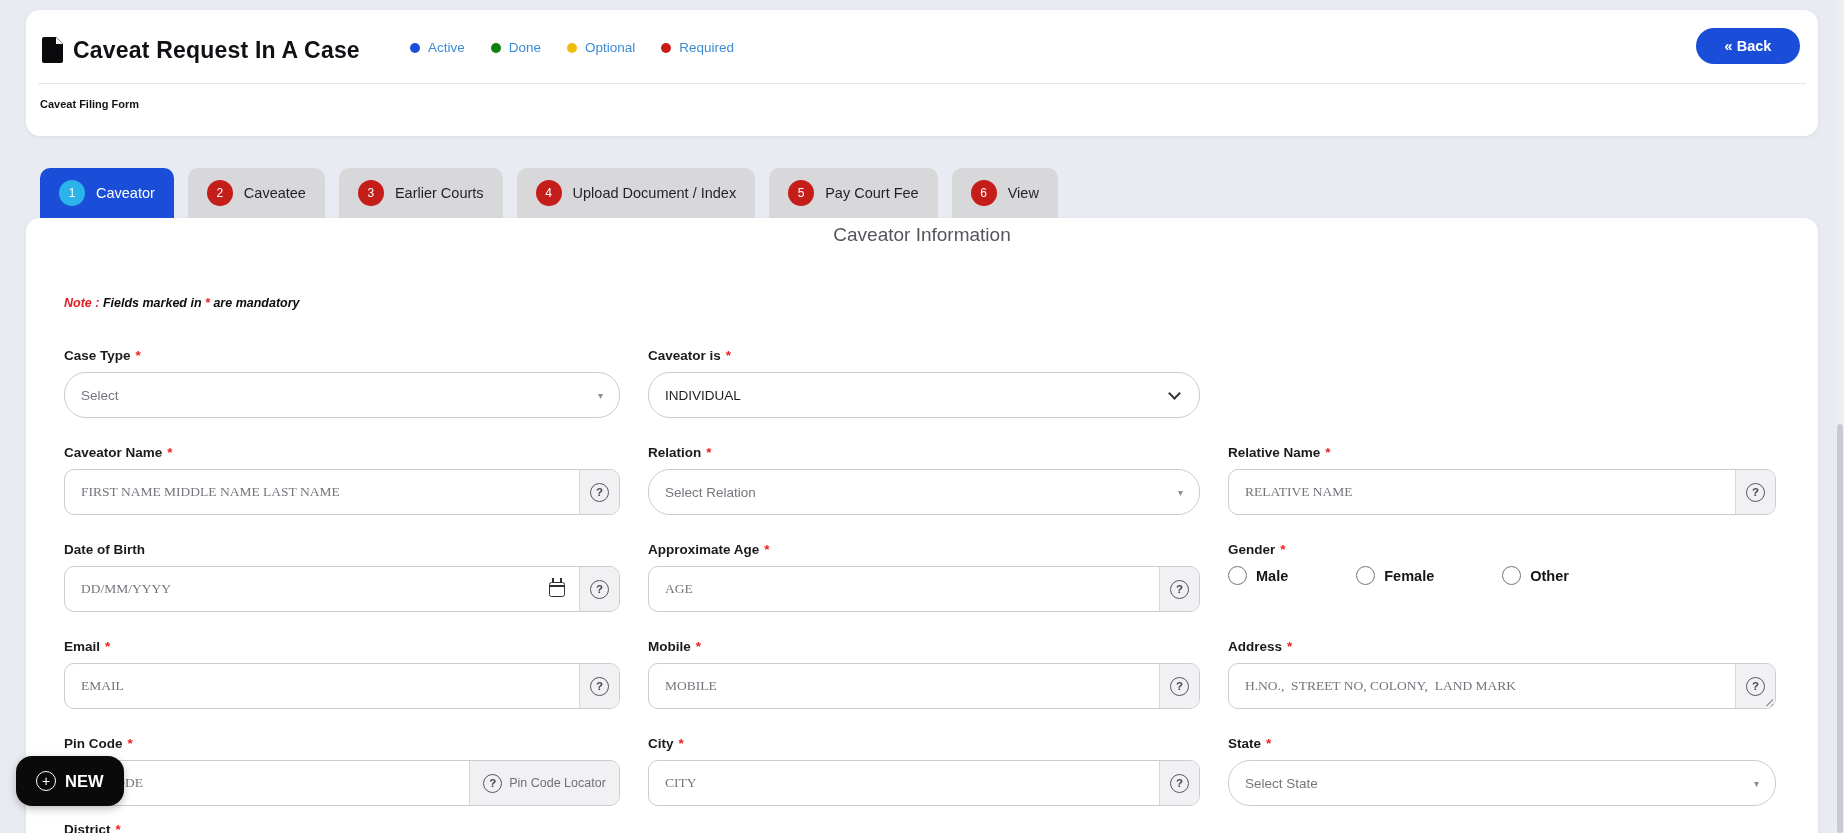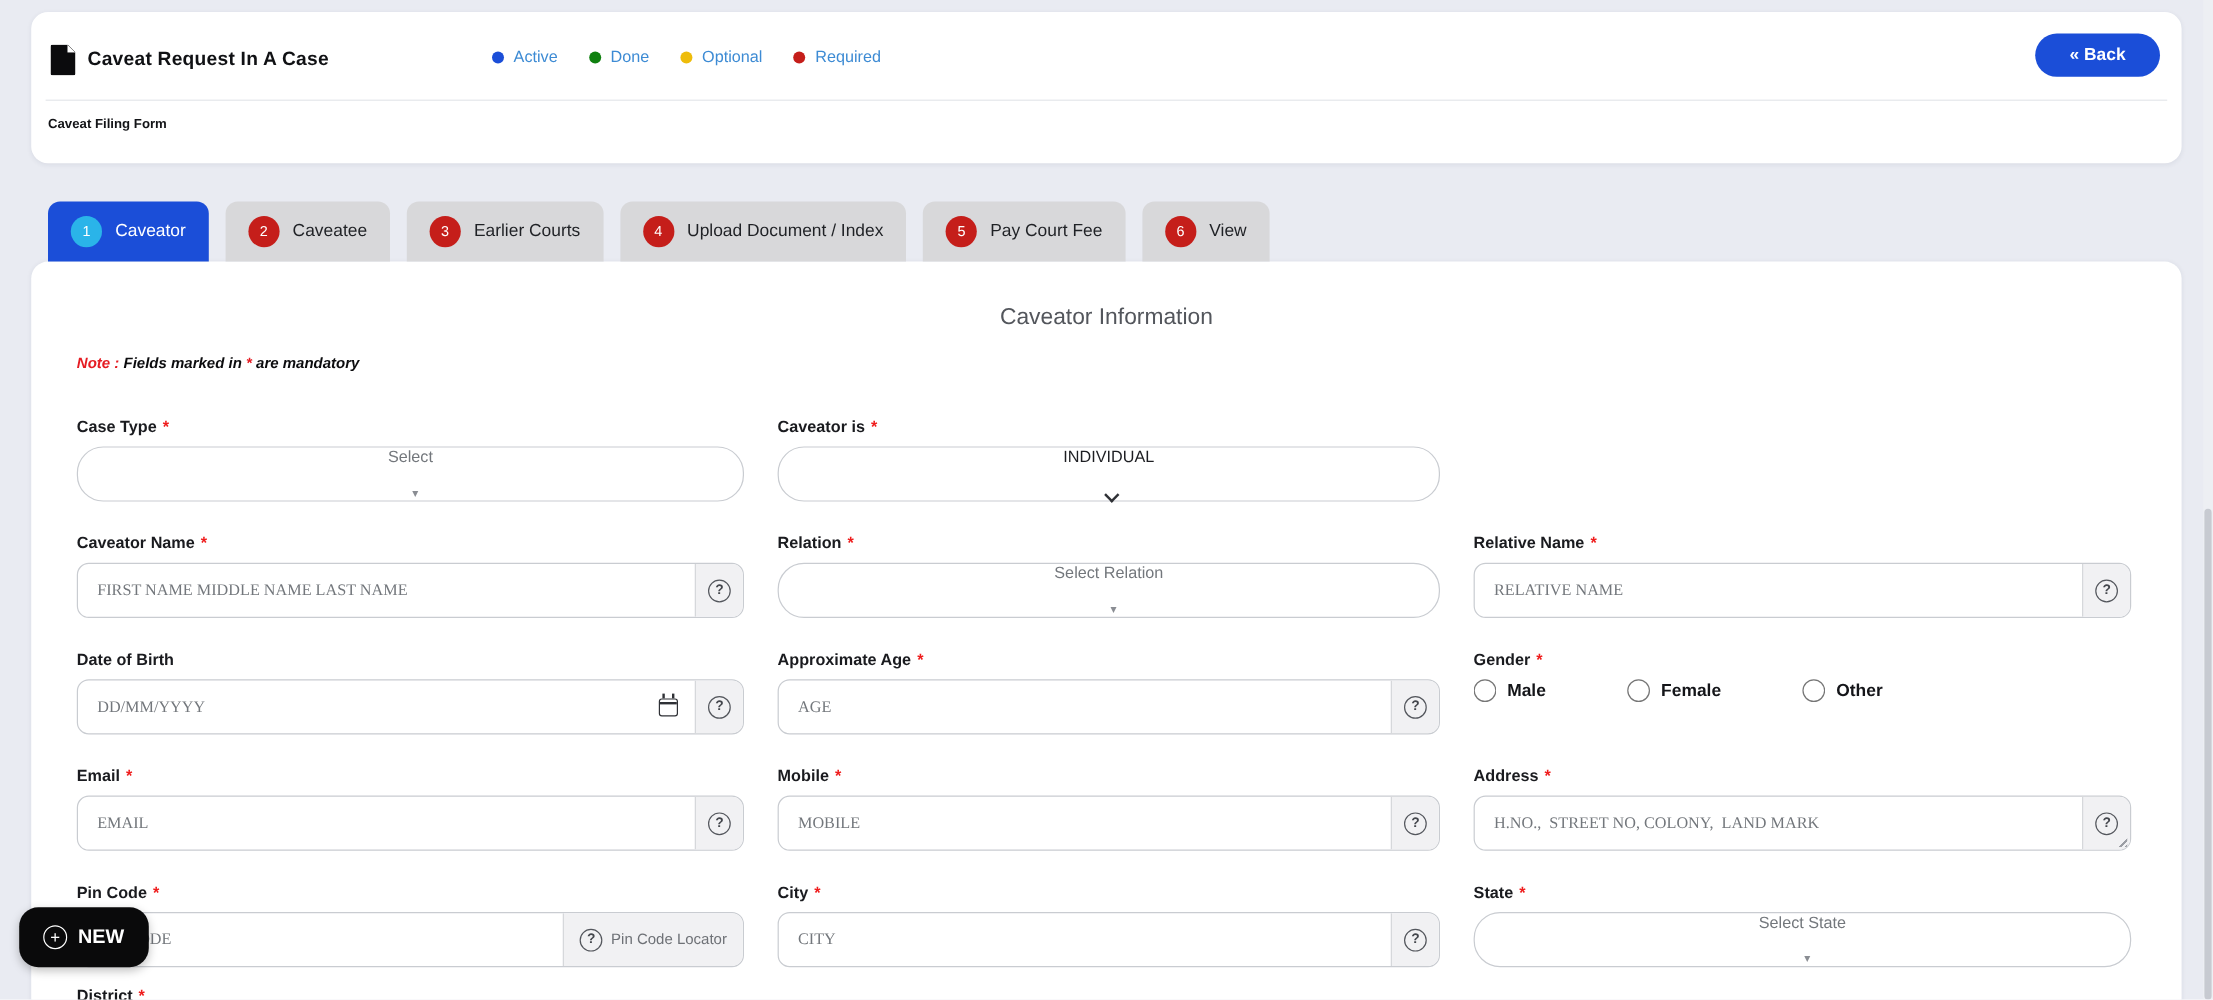--- a/index.html
+++ b/index.html
@@ -11,42 +11,42 @@
     color:#17181c;
   }
   .card { position:absolute; background:#fff; border-radius:14px; box-shadow:0 1px 4px rgba(30,40,70,.07); }
 
   
   #header-card { left:26px; top:10px; width:1792px; height:126px; }
   .header-row { position:absolute; left:16px; top:20px; height:40px; display:flex; align-items:center; }
   .doc-icon { width:21px; height:26px; background:#0b0b0d; border-radius:2px; position:relative; margin-right:10px;
     clip-path:polygon(0 0, 68% 0, 100% 26%, 100% 100%, 0 100%); }
   .doc-icon .fold { position:absolute; right:0; top:0; width:7px; height:7px; background:#fff; clip-path:polygon(0 0,100% 100%,0 100%); }
-  .page-title { font-size:16px; font-weight:700; color:#101114; letter-spacing:.2px; }
+  .page-title { font-size:23px; font-weight:700; color:#101114; letter-spacing:.2px; }
   .legend { position:absolute; left:384px; top:30px; display:flex; align-items:center; gap:26px; }
   .legend-item { display:flex; align-items:center; gap:8px; font-size:13.5px; color:#3d8bd4; }
   .legend-dot { width:10px; height:10px; border-radius:50%; }
   .back-btn { position:absolute; right:18px; top:18px; width:104px; height:36px; border-radius:18px;
     background:#1b4ed8; color:#fff; font-size:14.5px; font-weight:700; border:none;
     display:flex; align-items:center; justify-content:center; cursor:pointer; font-family:inherit; }
   .header-divider { position:absolute; left:12px; right:12px; top:73px; height:1px; background:#e4e6ea; }
   .form-subtitle { position:absolute; left:14px; top:88px; font-size:11px; font-weight:700; color:#131417; }
 
   
   #tabs { position:absolute; left:40px; top:168px; display:flex; gap:14px; height:50px; z-index:3; }
   .tab { display:flex; align-items:center; gap:11px; padding:0 19px; height:50px;
     border-radius:10px 10px 0 0; background:#d8d8da; color:#1f2125; font-size:14.5px; cursor:pointer; }
   .tab.active { background:#1b4ed8; color:#fff; }
   .tab-badge { width:26px; height:26px; border-radius:50%; background:#c51e1a; color:#fff;
     font-size:12px; display:flex; align-items:center; justify-content:center; flex:0 0 auto; }
   .tab.active .tab-badge { background:#2ab4e9; }
 
   
   #main-card { left:26px; top:218px; width:1792px; height:650px; z-index:2; }
-  .section-title { position:absolute; left:0; right:0; top:36px; text-align:center;
+  .section-title { position:absolute; left:0; right:0; top:6px; text-align:center;
     font-size:19px; color:#53565c; }
   .note-line { position:absolute; left:38px; top:78px; font-size:12.5px; font-weight:700; font-style:italic; color:#0c0c0e; }
   .note-line .red { color:#e51c23; }
 
   
   #form-grid { position:absolute; left:38px; top:114px; width:1712px;
     display:grid; grid-template-columns:556px 552px 1fr; column-gap:28px;margin-top:16px; }
   .field { margin-bottom:27px; }
   .field-label { font-size:13.5px; font-weight:700; color:#1a1b1f; margin-bottom:9px; display:flex; gap:5px; }
   .req { color:#ef1d1d; font-weight:700; }
@@ -55,21 +55,21 @@
   .control input { flex:1 1 auto; min-width:0; border:none; outline:none; padding:0 16px;
     font-size:13.5px; font-family:Liberation Serif, serif; color:#222; background:transparent; }
   .control input::placeholder { color:#73777c; opacity:1; }
   .suffix { flex:0 0 40px; background:#f1f1f3; border-left:1px solid #d6d8db;
     display:flex; align-items:center; justify-content:center; }
   .suffix.wide { flex:0 0 150px; gap:7px; color:#6e7176; font-size:12.5px; cursor:pointer; }
   .qmark { width:19px; height:19px; border:1.3px solid #54575d; border-radius:50%; color:#44474d;
     font-size:11.5px; font-weight:700; display:flex; align-items:center; justify-content:center; flex:0 0 auto; }
   .select-box { height:46px; border:1px solid #c9ccd1; border-radius:22px; background:#fff;
     display:flex; align-items:center; padding:0 16px; font-size:13.5px; color:#73777c;
-    position:relative; cursor:pointer;flex-direction:column; }
+    position:relative; cursor:pointer; }
   .select-box .sel-value { flex:1; }
   .select-box.filled { color:#1d1e22; }
   .s2-arrow { color:#8a8d93; font-size:10px; margin-left:8px; }
   .chev { width:9px; height:9px; border-right:2px solid #2f3136; border-bottom:2px solid #2f3136;
     transform:rotate(45deg); margin:-4px 4px 0 8px; }
   .cal-icon { width:16px; height:15px; border:1.6px solid #2f3136; border-radius:2.5px;
     position:relative; margin:0 14px 0 6px; flex:0 0 auto; align-self:center; }
   .cal-icon .t1,.cal-icon .t2 { position:absolute; top:-4.5px; width:2px; height:4px; background:#2f3136; }
   .cal-icon .t1 { left:2px; } .cal-icon .t2 { right:2px; }
   .cal-icon .bar { position:absolute; left:0; right:0; top:2.5px; height:1.6px; background:#2f3136; }

